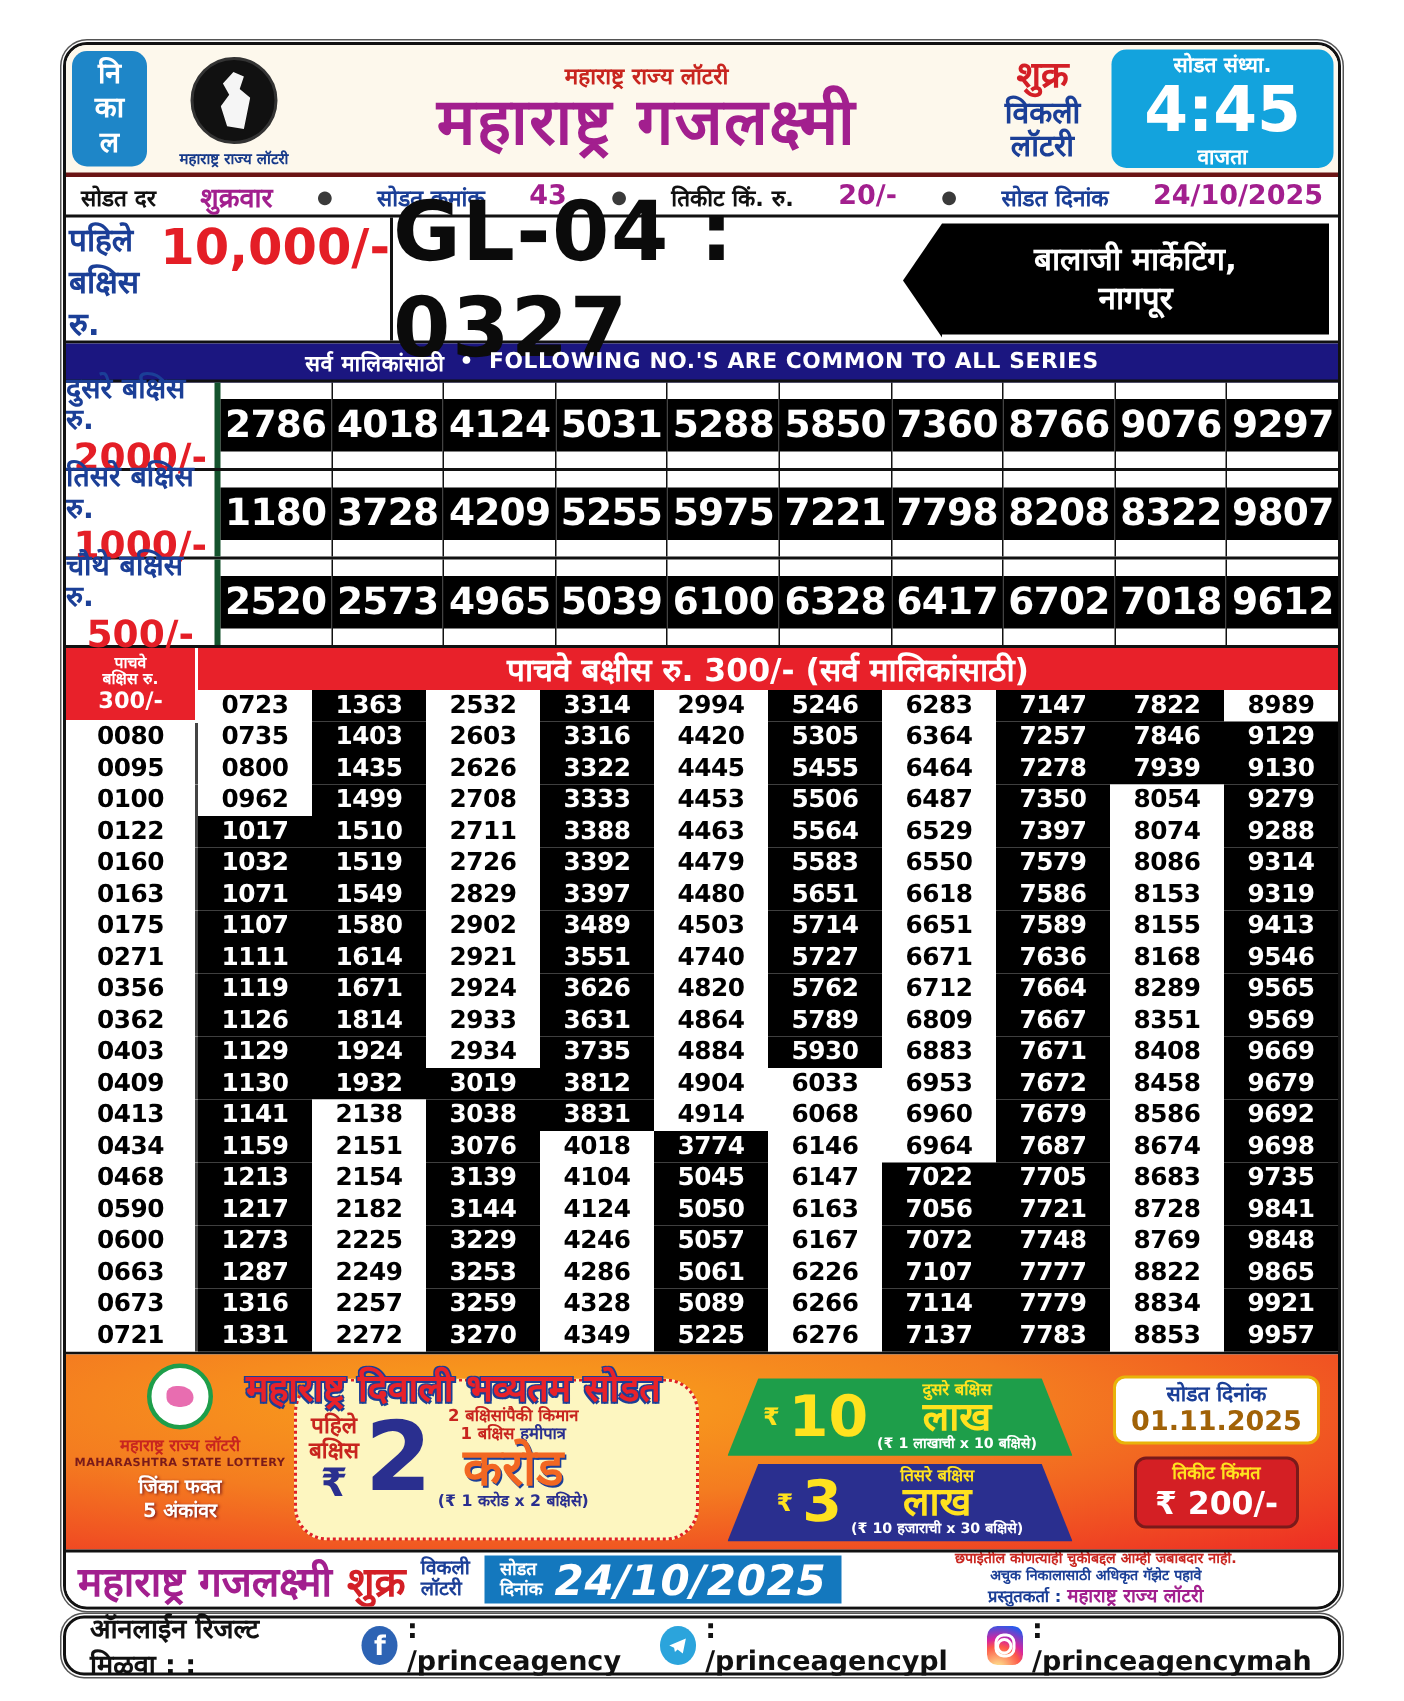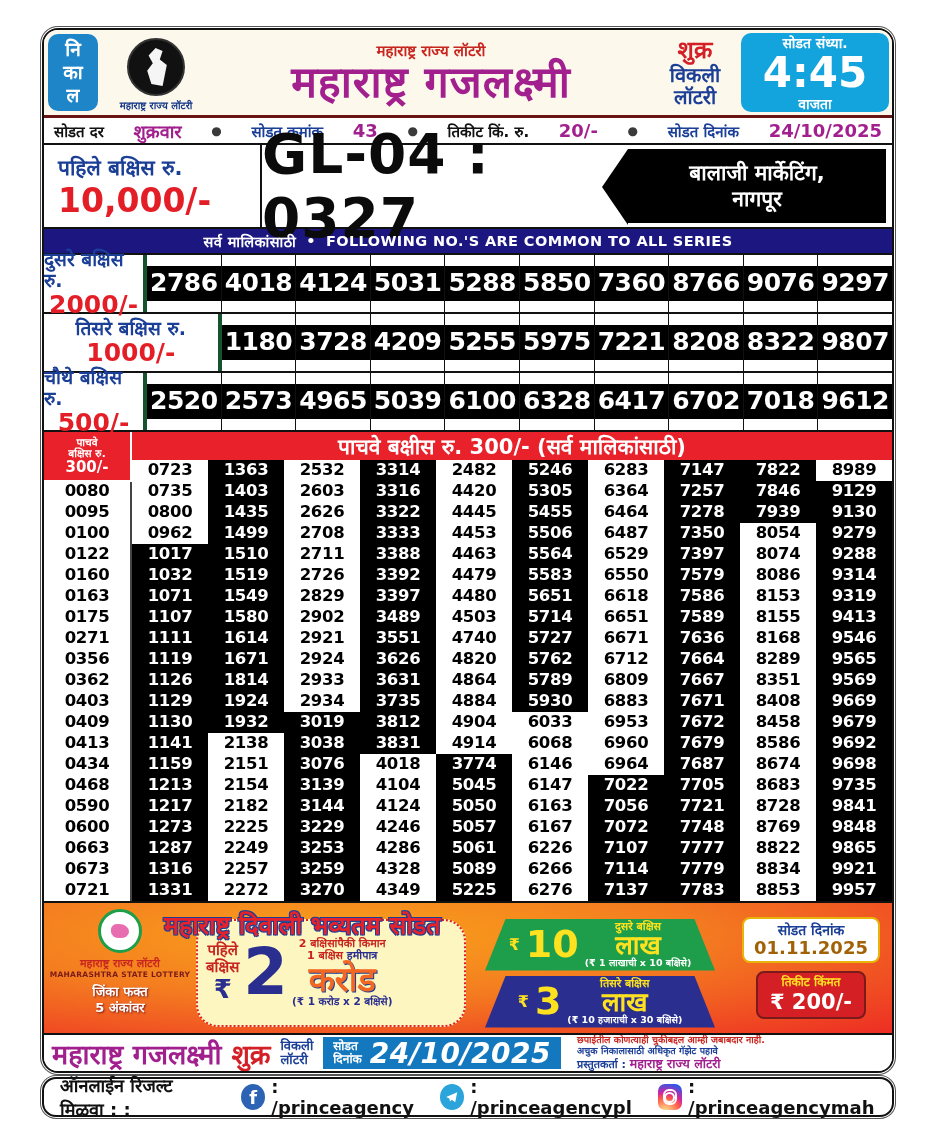--- a/index.html
+++ b/index.html
@@ -36,21 +36,21 @@
 
   
   .info-bar { display:flex; align-items:center; justify-content:space-between; padding:1px 10px; height:27px; border-bottom:2.5px solid #111; background:#fff; font-weight:bold; }
   .info-bar .k { color:#111; font-size:15px; }
   .info-bar .kb { color:#1b3f97; font-size:15px; }
   .info-bar .v { color:#a21f8e; font-size:18px; }
   .info-bar .dot { color:#3a3a3a; font-size:12px; }
 
   
   .first-prize { display:flex; align-items:stretch; height:84px; border-bottom:2.5px solid #111; }
-  .fp-label { width:218px; border-right:2px solid #111; display:flex; flex-direction:column; justify-content:center; padding-left:14px; }
+  .fp-label { width:218px; border-right:2px solid #111; display:flex; flex-direction:row; justify-content:center; padding-left:2px; }
   .fp-label .l1 { color:#1b3f97; font-weight:bold; font-size:21px; }
   .fp-label .l2 { color:#e41e26; font-weight:bold; font-size:33px; }
   .fp-number { flex:1; display:flex; align-items:center; justify-content:center; font-weight:bold; font-size:55px; color:#0b0b0b; letter-spacing:1px; }
   .fp-winner { width:258px; margin:4px 6px 4px 0; background:#000; color:#fff; position:relative; display:flex; flex-direction:column; align-items:center; justify-content:center; font-weight:bold; font-size:21px; line-height:1.25; }
   .fp-winner::before { content:""; position:absolute; left:-26px; top:0; border-top:38px solid transparent; border-bottom:38px solid transparent; border-right:26px solid #000; }
 
   
   .common-bar { background:#1b1680; color:#fff; height:26px; display:flex; align-items:center; justify-content:center; gap:10px; font-weight:bold; font-size:14.5px; border-bottom:2px solid #111; letter-spacing:.4px; }
 
   
@@ -114,21 +114,21 @@
   .bn-price-box .pv { color:#fff; font-weight:bold; font-size:21px; }
 
   
   .footer { height:36px; display:flex; align-items:center; background:#fff; padding:0 8px; gap:10px; }
   .ft-title { color:#a21f8e; font-weight:bold; font-size:27px; white-space:nowrap; }
   .ft-shukra { color:#d31f26; font-weight:bold; font-size:27px; }
   .ft-weekly { display:flex; flex-direction:column; line-height:1.05; color:#1b3f97; font-weight:bold; font-size:13px; }
   .ft-datebox { background:#1478be; color:#fff; display:flex; align-items:center; gap:8px; padding:1px 10px; height:32px; }
   .ft-datebox .lbl { font-size:12px; font-weight:bold; line-height:1.1; display:flex; flex-direction:column; }
   .ft-datebox .val { font-size:28px; font-weight:bold; font-style:italic; letter-spacing:.5px; }
-  .ft-disc { flex:1; display:flex; flex-direction:column; align-items:flex-start; line-height:1.15; padding-left:6px; }
+  .ft-disc { flex:1; display:flex; flex-direction:column; align-items:center; line-height:1.15; padding-left:6px; }
   .ft-disc .d1 { color:#c8251f; font-weight:bold; font-size:9.5px; }
   .ft-disc .d2 { color:#1b3f97; font-weight:bold; font-size:9.5px; }
   .ft-disc .d3 { font-size:11px; font-weight:bold; color:#1b3f97; }
   .ft-disc .d3 .mg { color:#a21f8e; font-size:12.5px; }
 
   
   .social-bar { margin-top:4px; border:2.5px solid #111; border-radius:14px; height:40px; display:flex; align-items:center; padding:0 16px; gap:12px; background:#fff; box-shadow:0 0 0 1px #fff, 0 0 0 2px #555; }
   .so-label { font-weight:bold; font-size:18px; color:#111; }
   .so-item { display:flex; align-items:center; gap:6px; font-weight:bold; font-size:18px; color:#111; }
   .ic { width:26px; height:26px; border-radius:50%; display:flex; align-items:center; justify-content:center; color:#fff; font-weight:bold; }
@@ -261,20 +261,23 @@
             <div class="pr-cell">
               <span class="pr-tile">5255</span>
             </div>
             <div class="pr-cell">
               <span class="pr-tile">5975</span>
             </div>
             <div class="pr-cell">
               <span class="pr-tile">7221</span>
             </div>
             <div class="pr-cell">
+              <span class="pr-tile">7798</span>
+            </div>
+            <div class="pr-cell">
               <span class="pr-tile">8208</span>
             </div>
             <div class="pr-cell">
               <span class="pr-tile">8322</span>
             </div>
             <div class="pr-cell">
               <span class="pr-tile">9807</span>
             </div>
           </div>
       </div>
@@ -326,21 +329,21 @@
         <div class="s">पाचवे</div>
         <div class="s">बक्षिस रु.</div>
         <div class="amt">300/-</div>
       </div>
       <div class="fifth-table">
           <div class="ft-cell first-col empty"></div>
           <div class="ft-cell light">0723</div>
           <div class="ft-cell dark">1363</div>
           <div class="ft-cell light">2532</div>
           <div class="ft-cell dark">3314</div>
-          <div class="ft-cell light">2482</div>
+          <div class="ft-cell light">2994</div>
           <div class="ft-cell dark">5246</div>
           <div class="ft-cell light">6283</div>
           <div class="ft-cell dark">7147</div>
           <div class="ft-cell dark">7822</div>
           <div class="ft-cell light">8989</div>
           <div class="ft-cell first-col">0080</div>
           <div class="ft-cell light">0735</div>
           <div class="ft-cell dark">1403</div>
           <div class="ft-cell light">2603</div>
           <div class="ft-cell dark">3316</div>

